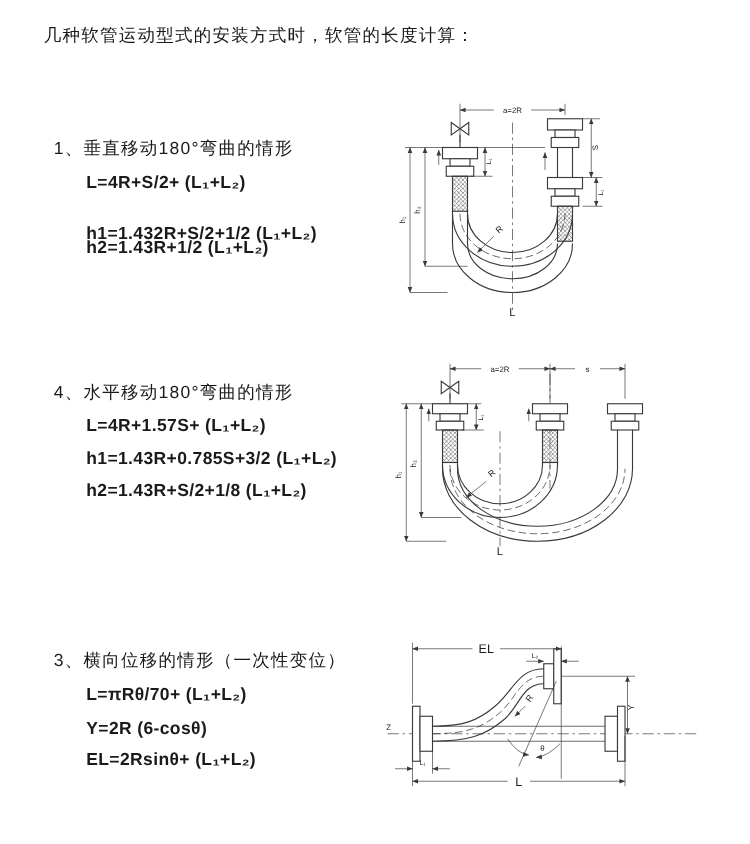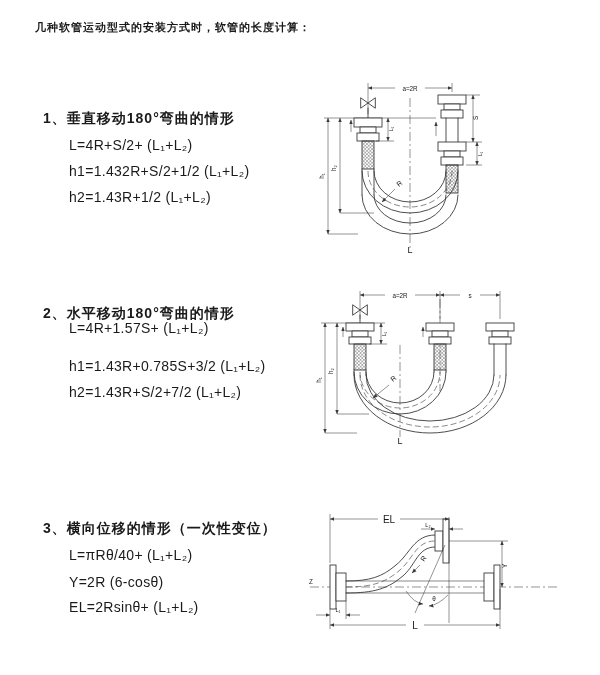--- a/index.html
+++ b/index.html
@@ -3,29 +3,29 @@
 <meta charset="utf-8">
 <style>
   html,body{margin:0;padding:0;}
   body{
     width:600px;height:675px;position:relative;overflow:hidden;
     background:#ffffff;color:#1a1a1a;
     font-family:"Liberation Sans","DejaVu Sans",sans-serif;
   }
   .doc-title{
     position:absolute;left:35px;top:20px;
-    font-size:11px;font-weight:bold;letter-spacing:1px;white-space:nowrap;
+    font-size:14px;font-weight:normal;letter-spacing:1px;white-space:nowrap;
   }
   .sec-heading{
     position:absolute;left:43px;
-    font-size:14px;font-weight:bold;letter-spacing:1px;white-space:nowrap;text-align:right;
+    font-size:14px;font-weight:normal;letter-spacing:1px;white-space:nowrap;text-align:right;
   }
   .formula{
     position:absolute;left:69px;
-    font-size:14px;font-weight:normal;letter-spacing:.3px;white-space:nowrap;
+    font-size:14px;font-weight:bold;letter-spacing:.3px;white-space:nowrap;
   }
   .dwg{position:absolute;}
   
   .ln{stroke:#3a3a3a;stroke-width:.9;fill:none;stroke-linecap:round;}
   .fit{stroke:#3a3a3a;stroke-width:.9;fill:#ffffff;}
   .braid{stroke:#3a3a3a;stroke-width:.9;fill:url(#hatch);}
   .dim{stroke:#3a3a3a;stroke-width:.55;fill:none;}
   .thin{stroke:#3a3a3a;stroke-width:.55;fill:none;}
   .ghost{stroke:#3a3a3a;stroke-width:.6;fill:none;}
   .cl{stroke:#3a3a3a;stroke-width:.55;fill:none;stroke-dasharray:9 3 2 3;}
@@ -46,30 +46,30 @@
     <pattern id="hatch" width="3.4" height="3.4" patternUnits="userSpaceOnUse">
       <path d="M0,3.4 L3.4,0 M0,0 L3.4,3.4" stroke="#5a5a5a" stroke-width=".45"></path>
     </pattern>
   </defs>
 </svg>
 
 <div class="doc-title">几种软管运动型式的安装方式时，软管的长度计算：</div>
 
 <div class="sec-heading" style="top:110px">1、垂直移动180°弯曲的情形</div>
 <div class="formula" style="top:137px">L=4R+S/2+ (L₁+L₂)</div>
-<div class="formula" style="top:163px">h1=1.432R+S/2+1/2 (L₁+L₂)</div>
+<div class="formula" style="top:178px">h1=1.432R+S/2+1/2 (L₁+L₂)</div>
 <div class="formula" style="top:189px">h2=1.43R+1/2 (L₁+L₂)</div>
 
-<div class="sec-heading" style="top:305px">2、水平移动180°弯曲的情形</div>
-<div class="formula" style="top:320px">L=4R+1.57S+ (L₁+L₂)</div>
+<div class="sec-heading" style="top:305px">4、水平移动180°弯曲的情形</div>
+<div class="formula" style="top:332px">L=4R+1.57S+ (L₁+L₂)</div>
 <div class="formula" style="top:358px">h1=1.43R+0.785S+3/2 (L₁+L₂)</div>
-<div class="formula" style="top:384px">h2=1.43R+S/2+7/2 (L₁+L₂)</div>
+<div class="formula" style="top:384px">h2=1.43R+S/2+1/8 (L₁+L₂)</div>
 
 <div class="sec-heading" style="top:520px">3、横向位移的情形（一次性变位）</div>
-<div class="formula" style="top:547px">L=πRθ/40+ (L₁+L₂)</div>
+<div class="formula" style="top:547px">L=πRθ/70+ (L₁+L₂)</div>
 <div class="formula" style="top:574px">Y=2R (6-cosθ)</div>
 <div class="formula" style="top:599px">EL=2Rsinθ+ (L₁+L₂)</div>
 
 <svg class="dwg" style="left:316px;top:76px" width="250" height="180" viewBox="0 0 250 180">
 
   <line class="thin" x1="8" y1="42" x2="120" y2="42"></line>
   <line class="cl" x1="94" y1="22" x2="94" y2="172"></line>
 
   <g>
     <line class="thin" x1="52" y1="38" x2="52" y2="7"></line>

